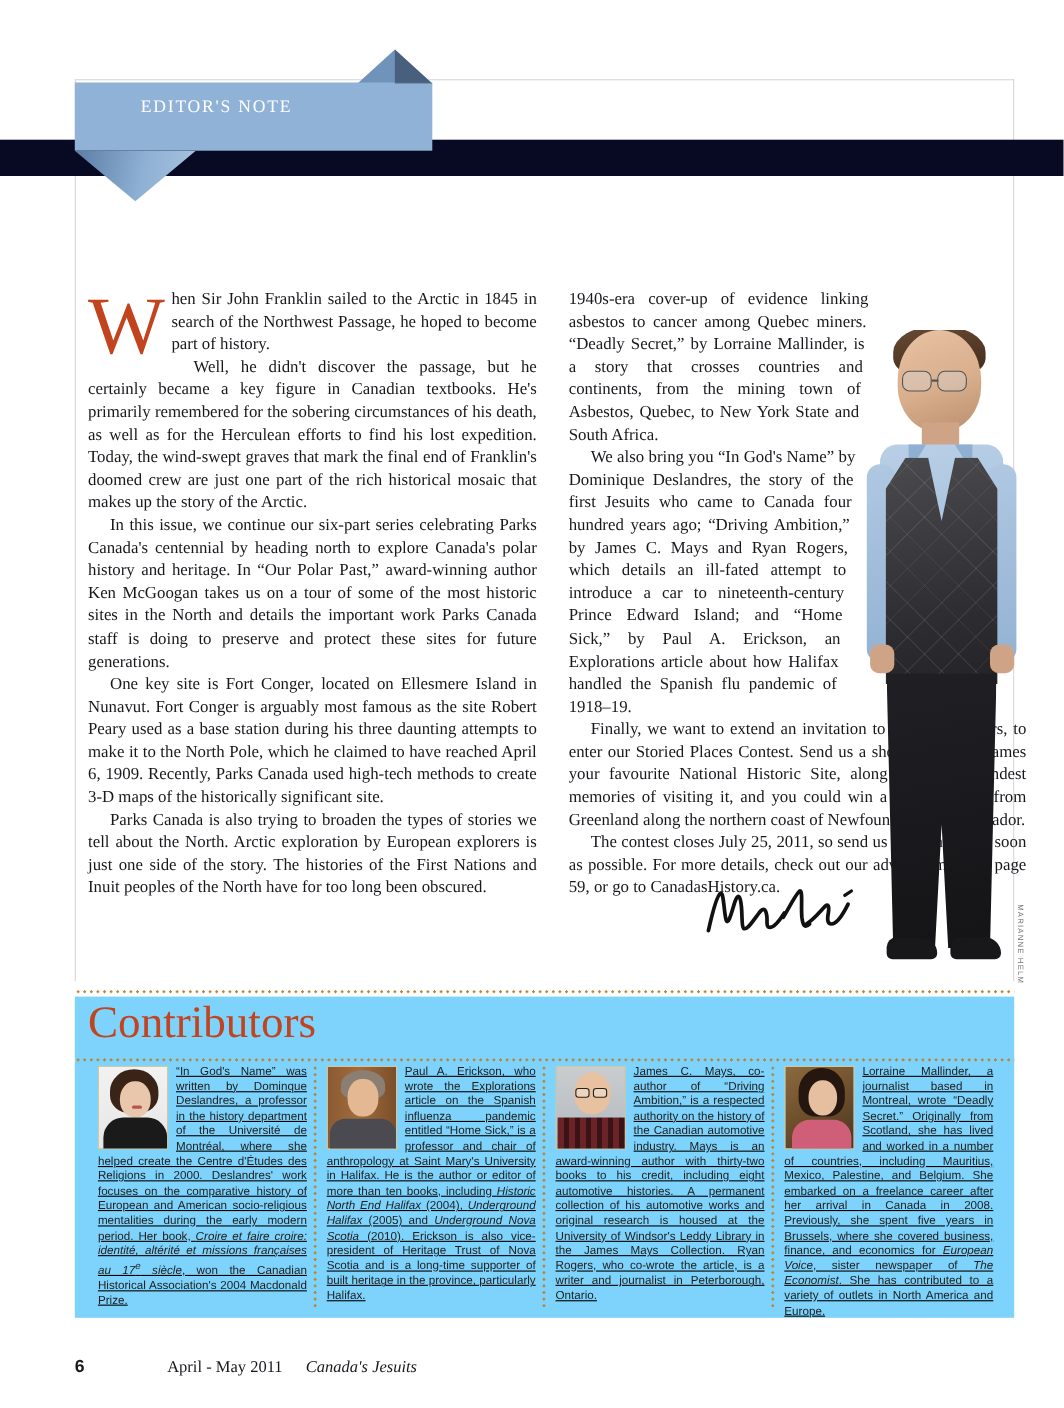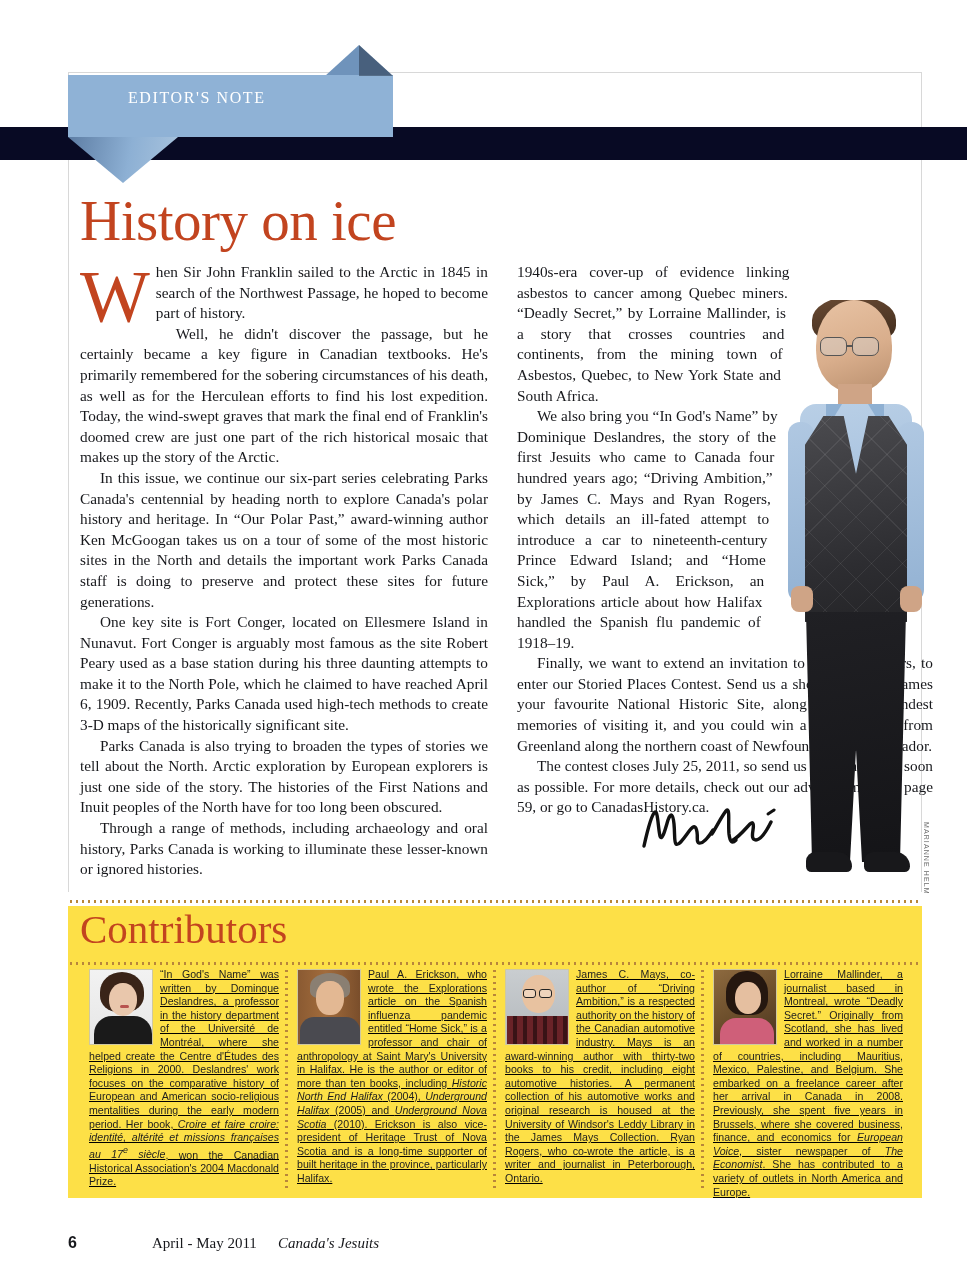--- a/index.html
+++ b/index.html
@@ -259,21 +259,21 @@
     left: 640px; top: 800px;
     width: 140px; height: 56px;
     z-index: 6;
   }
 
   
   .contributors {
     position: absolute;
     left: 68px; top: 906px;
     width: 854px; height: 292px;
-    background: #fde047;
+    background: #7dd3fc;
     z-index: 2;
   }
 
   .dotline {
     position: absolute;
     left: 0; width: 854px; height: 3px;
     background-image: radial-gradient(circle, #b8863a 1.2px, transparent 1.3px);
     background-size: 6px 3px;
     background-repeat: repeat-x;
   }
@@ -404,31 +404,29 @@
   <div class="rule-left"></div>
   <div class="rule-right"></div>
 
   <div class="fold-top"></div>
   <div class="fold-top-shade"></div>
   <div class="banner-blue"></div>
   <div class="banner-black"></div>
   <div class="fold-bottom-tri"></div>
   <div class="banner-label">EDITOR'S NOTE</div>
 
-  <h1 class="headline">History on ice</h1>
 
   <div class="col col-left">
     <p class="first">
       <span class="dropcap">W</span><span>hen Sir John Franklin sailed to the Arctic in 1845 in search of the Northwest Passage, he hoped to become part of history.</span>
     </p>
     <p>Well, he didn't discover the passage, but he certainly became a key figure in Canadian textbooks. He's primarily remembered for the sobering circumstances of his death, as well as for the Herculean efforts to find his lost expedition. Today, the wind-swept graves that mark the final end of Franklin's doomed crew are just one part of the rich historical mosaic that makes up the story of the Arctic.</p>
     <p>In this issue, we continue our six-part series celebrating Parks Canada's centennial by heading north to explore Canada's polar history and heritage. In “Our Polar Past,” award-winning author Ken McGoogan takes us on a tour of some of the most historic sites in the North and details the important work Parks Canada staff is doing to preserve and protect these sites for future generations.</p>
     <p>One key site is Fort Conger, located on Ellesmere Island in Nunavut. Fort Conger is arguably most famous as the site Robert Peary used as a base station during his three daunting attempts to make it to the North Pole, which he claimed to have reached April 6, 1909. Recently, Parks Canada used high-tech methods to create 3-D maps of the historically significant site.</p>
     <p>Parks Canada is also trying to broaden the types of stories we tell about the North. Arctic exploration by European explorers is just one side of the story. The histories of the First Nations and Inuit peoples of the North have for too long been obscured.</p>
-    <p>Through a range of methods, including archaeology and oral history, Parks Canada is working to illuminate these lesser-known or ignored histories.</p>
   </div>
 
   <div class="col col-right">
     <div class="photo-wrap"></div>
     <p class="first">1940s-era cover-up of evidence linking asbestos to cancer among Quebec miners. “Deadly Secret,” by Lorraine Mallinder, is a story that crosses countries and continents, from the mining town of Asbestos, Quebec, to New York State and South Africa.</p>
     <p>We also bring you “In God's Name” by Dominique Deslandres, the story of the first Jesuits who came to Canada four hundred years ago; “Driving Ambition,” by James C. Mays and Ryan Rogers, which details an ill-fated attempt to introduce a car to nineteenth-century Prince Edward Island; and “Home Sick,” by Paul A. Erickson, an Explorations article about how Halifax handled the Spanish flu pandemic of 1918–19.</p>
     <p>Finally, we want to extend an invitation to you, our readers, to enter our Storied Places Contest. Send us a short essay that names your favourite National Historic Site, along with your fondest memories of visiting it, and you could win a terrific cruise from Greenland along the northern coast of Newfoundland and Labrador.</p>
     <p>The contest closes July 25, 2011, so send us your entries as soon as possible. For more details, check out our advertisement on page 59, or go to CanadasHistory.ca.</p>
   </div>
 

